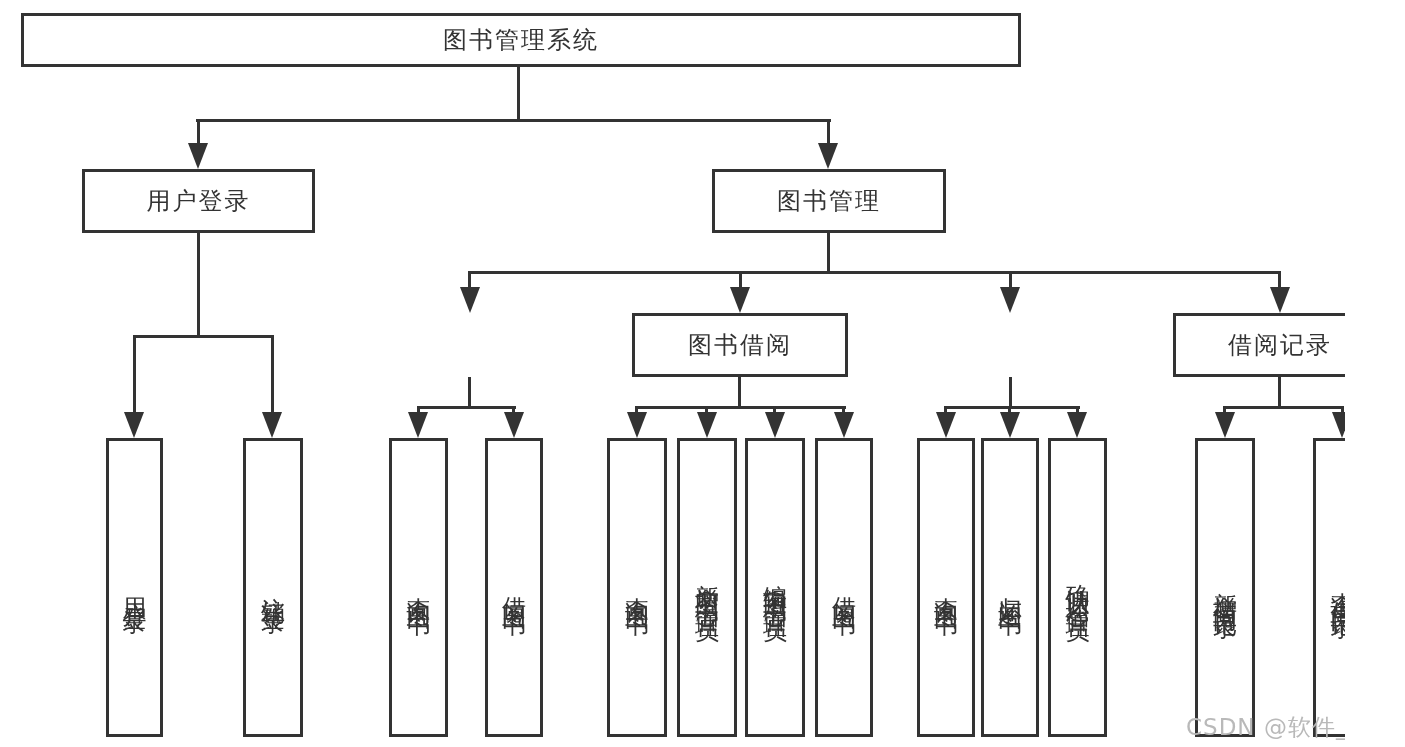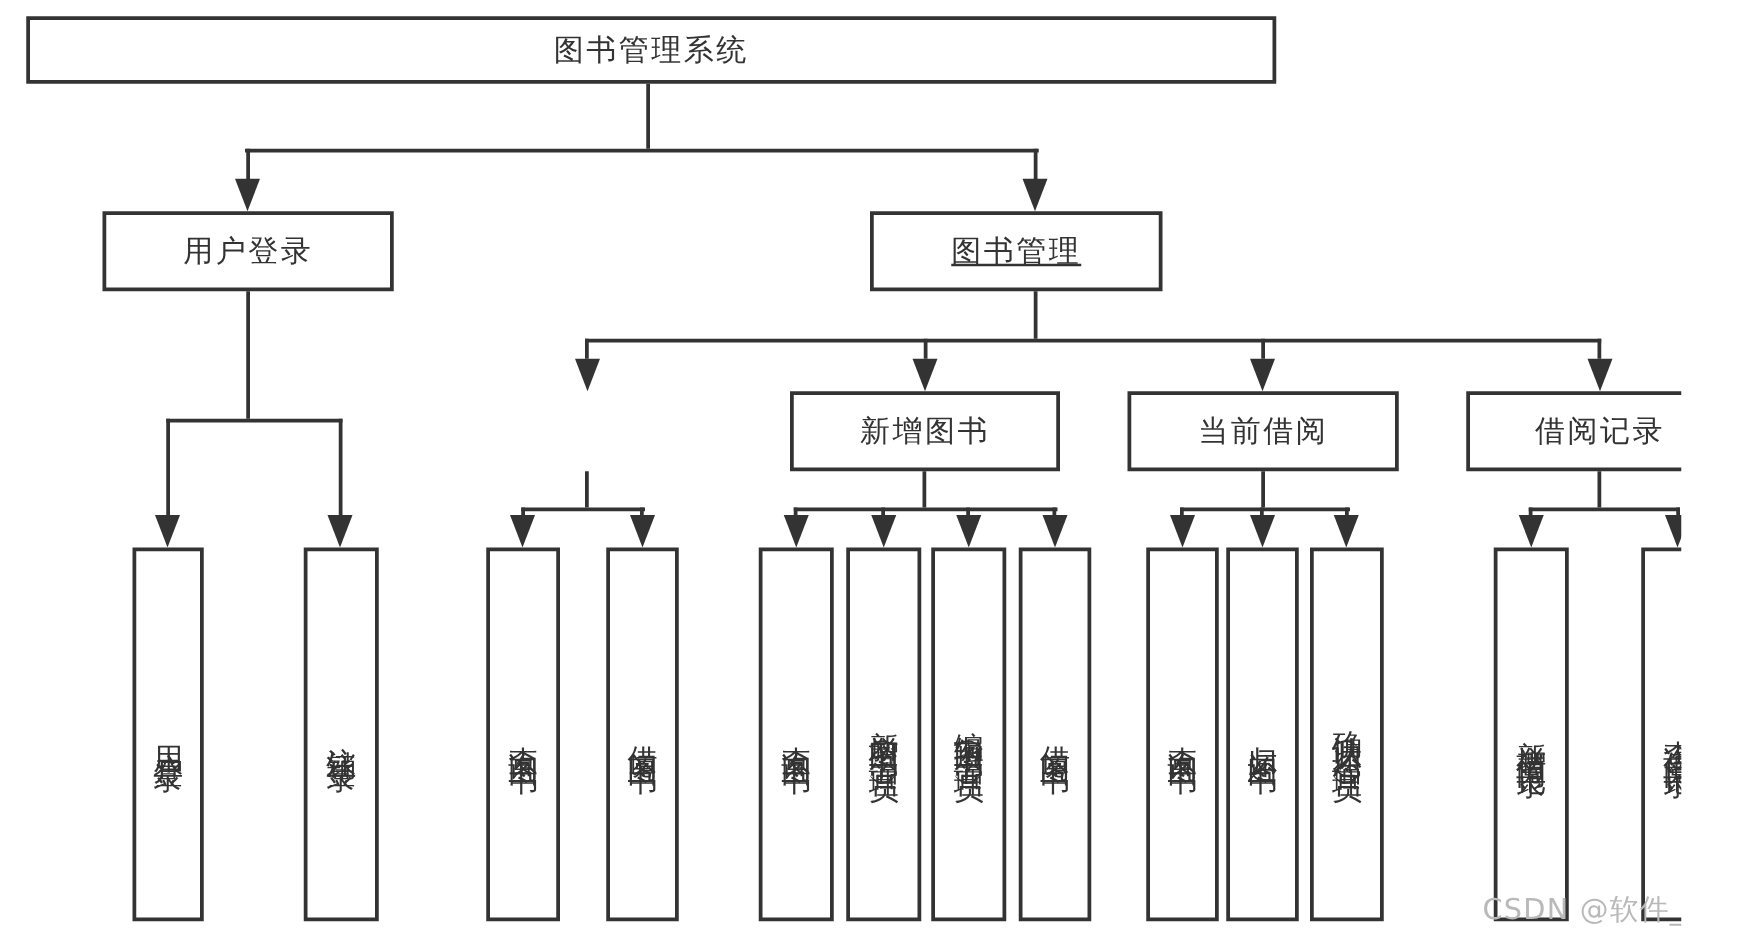--- a/index.html
+++ b/index.html
@@ -28,21 +28,21 @@
   }
   
   .watermark{
     position:absolute;left:1186px;top:712px;z-index:5;
     color:#b9b9b9;font-size:23px;letter-spacing:1px;white-space:nowrap;
   }
 
   
   .n-root{left:21px;top:13px;width:1000px;height:54px;}
   .n-user-login{left:82px;top:169px;width:233px;height:64px;}
-  .n-book-mgmt{left:696px;top:169px;width:234px;height:64px;text-decoration:underline;}
+  .n-book-mgmt{left:712px;top:169px;width:234px;height:64px;}
   .n-new-book{left:362px;top:313px;width:215px;height:64px;}
   .n-book-borrow{left:632px;top:313px;width:216px;height:64px;}
   .n-cur-borrow{left:902px;top:313px;width:217px;height:64px;}
   .n-borrow-rec{left:1173px;top:313px;width:214px;height:64px;}
 
   .lf-user-login{left:106px;width:57px;}
   .lf-logout{left:243px;width:60px;}
   .lf-nb-query{left:389px;width:59px;}
   .lf-nb-borrow{left:485px;width:58px;}
   .lf-bb-query{left:607px;width:60px;}
@@ -151,24 +151,21 @@
   <div class="line c-bm-s1"></div>
   <div class="line c-bm-s2"></div>
   <div class="line c-bm-s3"></div>
   <div class="line c-bm-s4"></div>
   <div class="arrow a-bm-1"></div>
   <div class="arrow a-bm-2"></div>
   <div class="arrow a-bm-3"></div>
   <div class="arrow a-bm-4"></div>
 
   <div class="box n-book-borrow">
-    <span>新增图书</span>
-  </div>
-  <div class="box n-cur-borrow">
-    <span>当前借阅</span>
+    <span>图书借阅</span>
   </div>
   <div class="box n-borrow-rec">
     <span>借阅记录</span>
   </div>
 
   <div class="line c-nb-stem"></div>
   <div class="line c-nb-bar"></div>
   <div class="line c-nb-s1"></div>
   <div class="line c-nb-s2"></div>
   <div class="arrow a-nb-1"></div>

